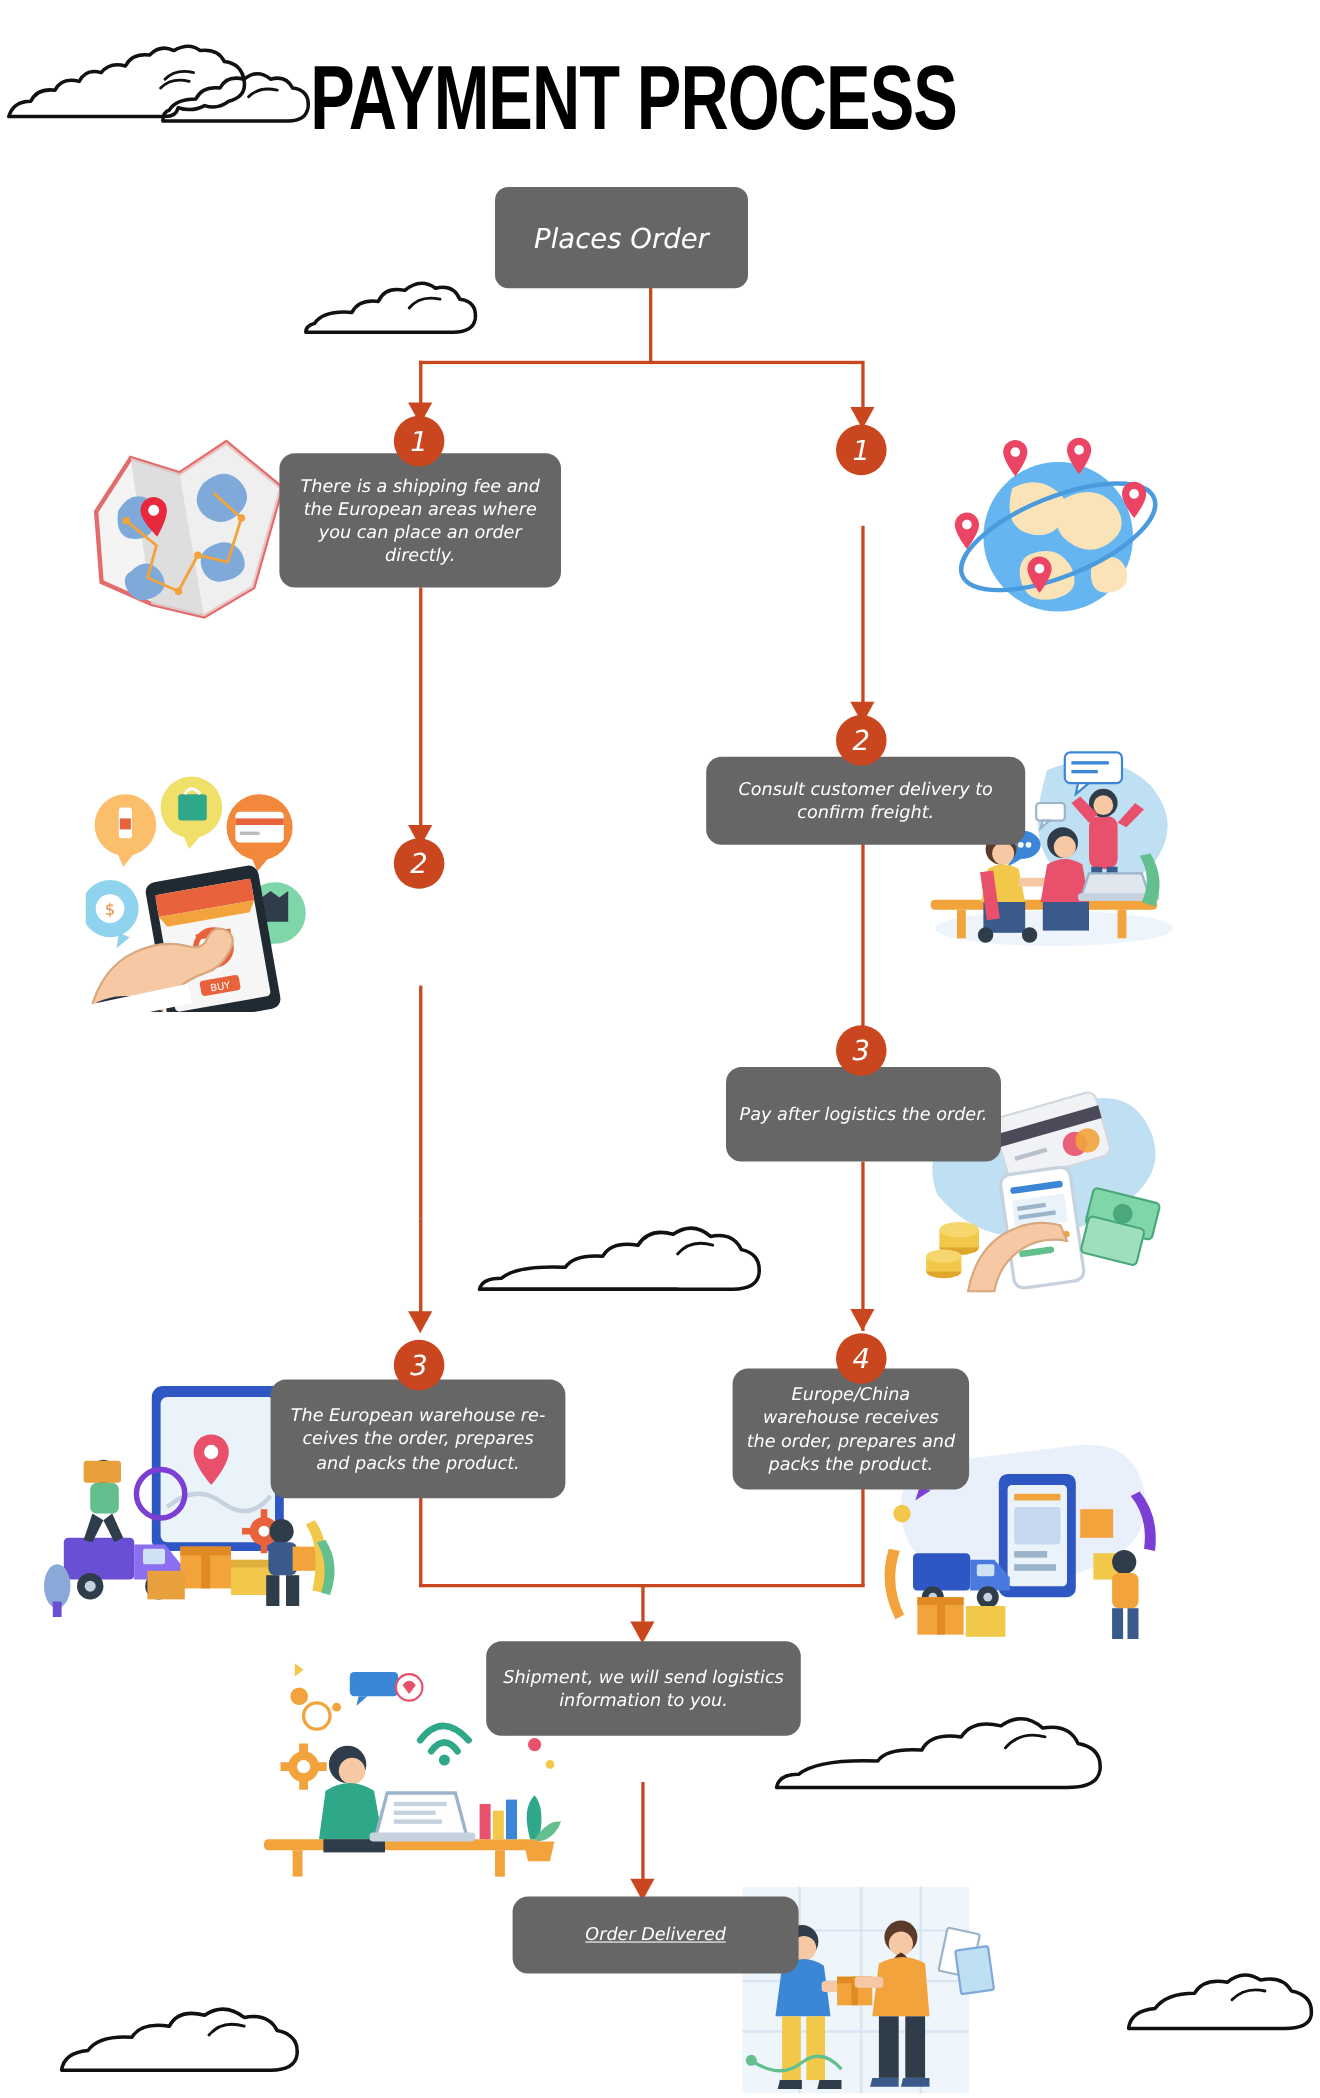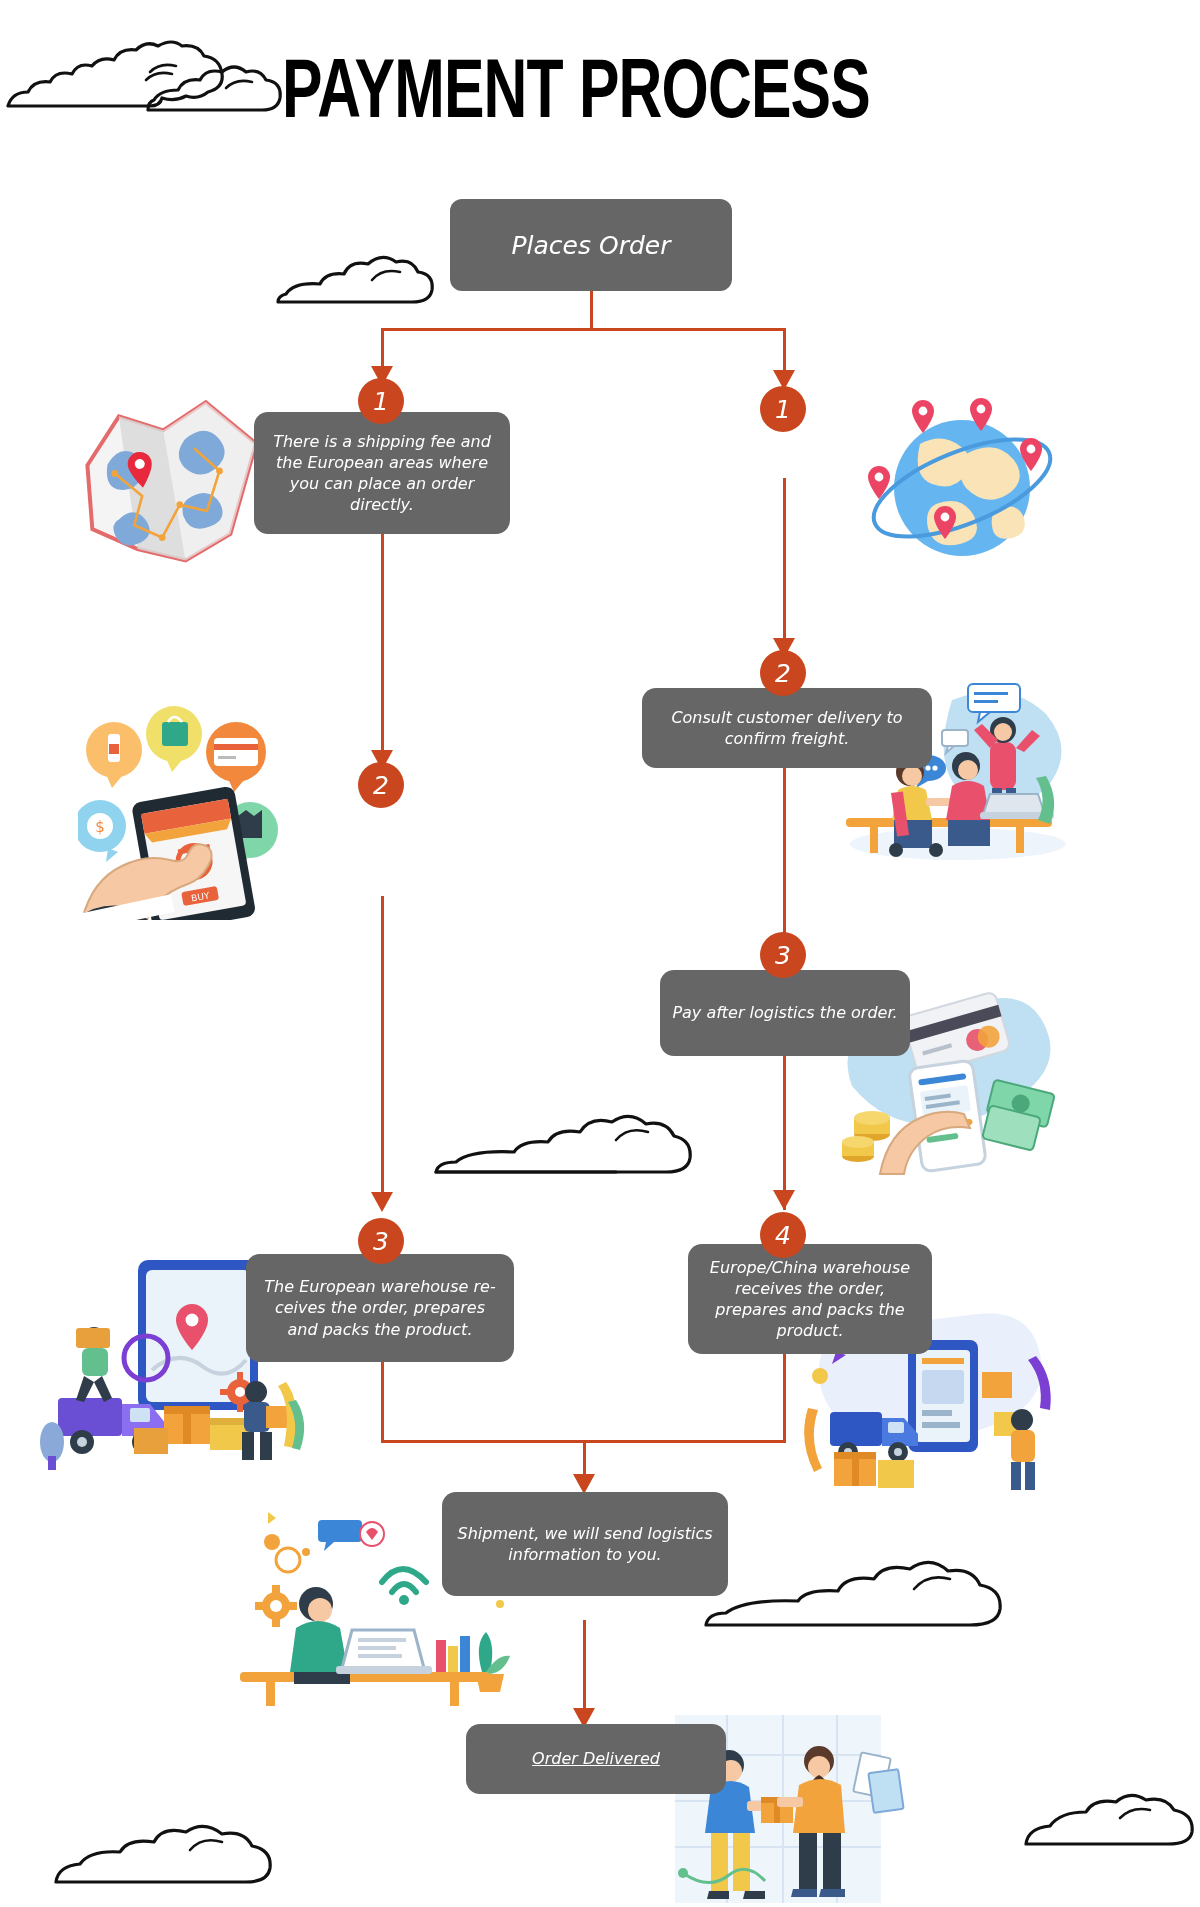--- a/index.html
+++ b/index.html
@@ -628,38 +628,38 @@
       <g>
         <rect x="192" y="40" width="30" height="40" rx="2" fill="#ffffff" stroke="#9bb4c9" stroke-width="2" transform="rotate(12 207 60)"></rect>
         <rect x="206" y="56" width="30" height="40" rx="2" fill="#bfdff2" stroke="#7fa9d8" stroke-width="2" transform="rotate(-8 221 76)"></rect>
       </g>
 
       <path d="M18 158 q26 18 46 2 q18 -14 36 6" fill="none" stroke="#63c08e" stroke-width="3"></path>
       <circle cx="18" cy="158" r="5" fill="#63c08e"></circle>
     </svg>
   </div>
 
-  <div class="node big" style="left:450px; top:199px; width:282px; height:92px;">Places Order</div>
+  <div class="node big" style="left:450px; top:170px; width:230px; height:92px;">Places Order</div>
 
   <div class="badge" style="left:358px; top:378px;">1</div>
   <div class="node" style="left:254px; top:412px; width:256px; height:122px;">There is a shipping fee and the European areas where you can place an order directly.</div>
 
   <div class="badge" style="left:358px; top:762px;">2</div>
 
   <div class="badge" style="left:358px; top:1218px;">3</div>
   <div class="node" style="left:246px; top:1254px; width:268px; height:108px;text-align:center;">The European warehouse re-ceives the order, prepares and packs the product.</div>
 
   <div class="badge" style="left:760px; top:386px;">1</div>
 
   <div class="badge" style="left:760px; top:650px;">2</div>
   <div class="node" style="left:642px; top:688px; width:290px; height:80px;">Consult customer delivery to confirm freight.</div>
 
   <div class="badge" style="left:760px; top:932px;">3</div>
   <div class="node" style="left:660px; top:970px; width:250px; height:86px;">Pay after logistics the order.</div>
 
   <div class="badge" style="left:760px; top:1212px;">4</div>
-  <div class="node" style="left:688px; top:1244px; width:244px; height:110px;">Europe/China warehouse receives the order, prepares and packs the product.</div>
-
-  <div class="node" style="left:442px; top:1492px; width:286px; height:104px;">Shipment, we will send logistics information to you.</div>
+  <div class="node" style="left:666px; top:1244px; width:215px; height:110px;">Europe/China warehouse receives the order, prepares and packs the product.</div>
+
+  <div class="node" style="left:442px; top:1492px; width:286px; height:86px;">Shipment, we will send logistics information to you.</div>
 
   <div class="node" style="left:466px; top:1724px; width:260px; height:70px;text-decoration:underline;">Order Delivered</div>
 
 </div>
 
 </body></html>

